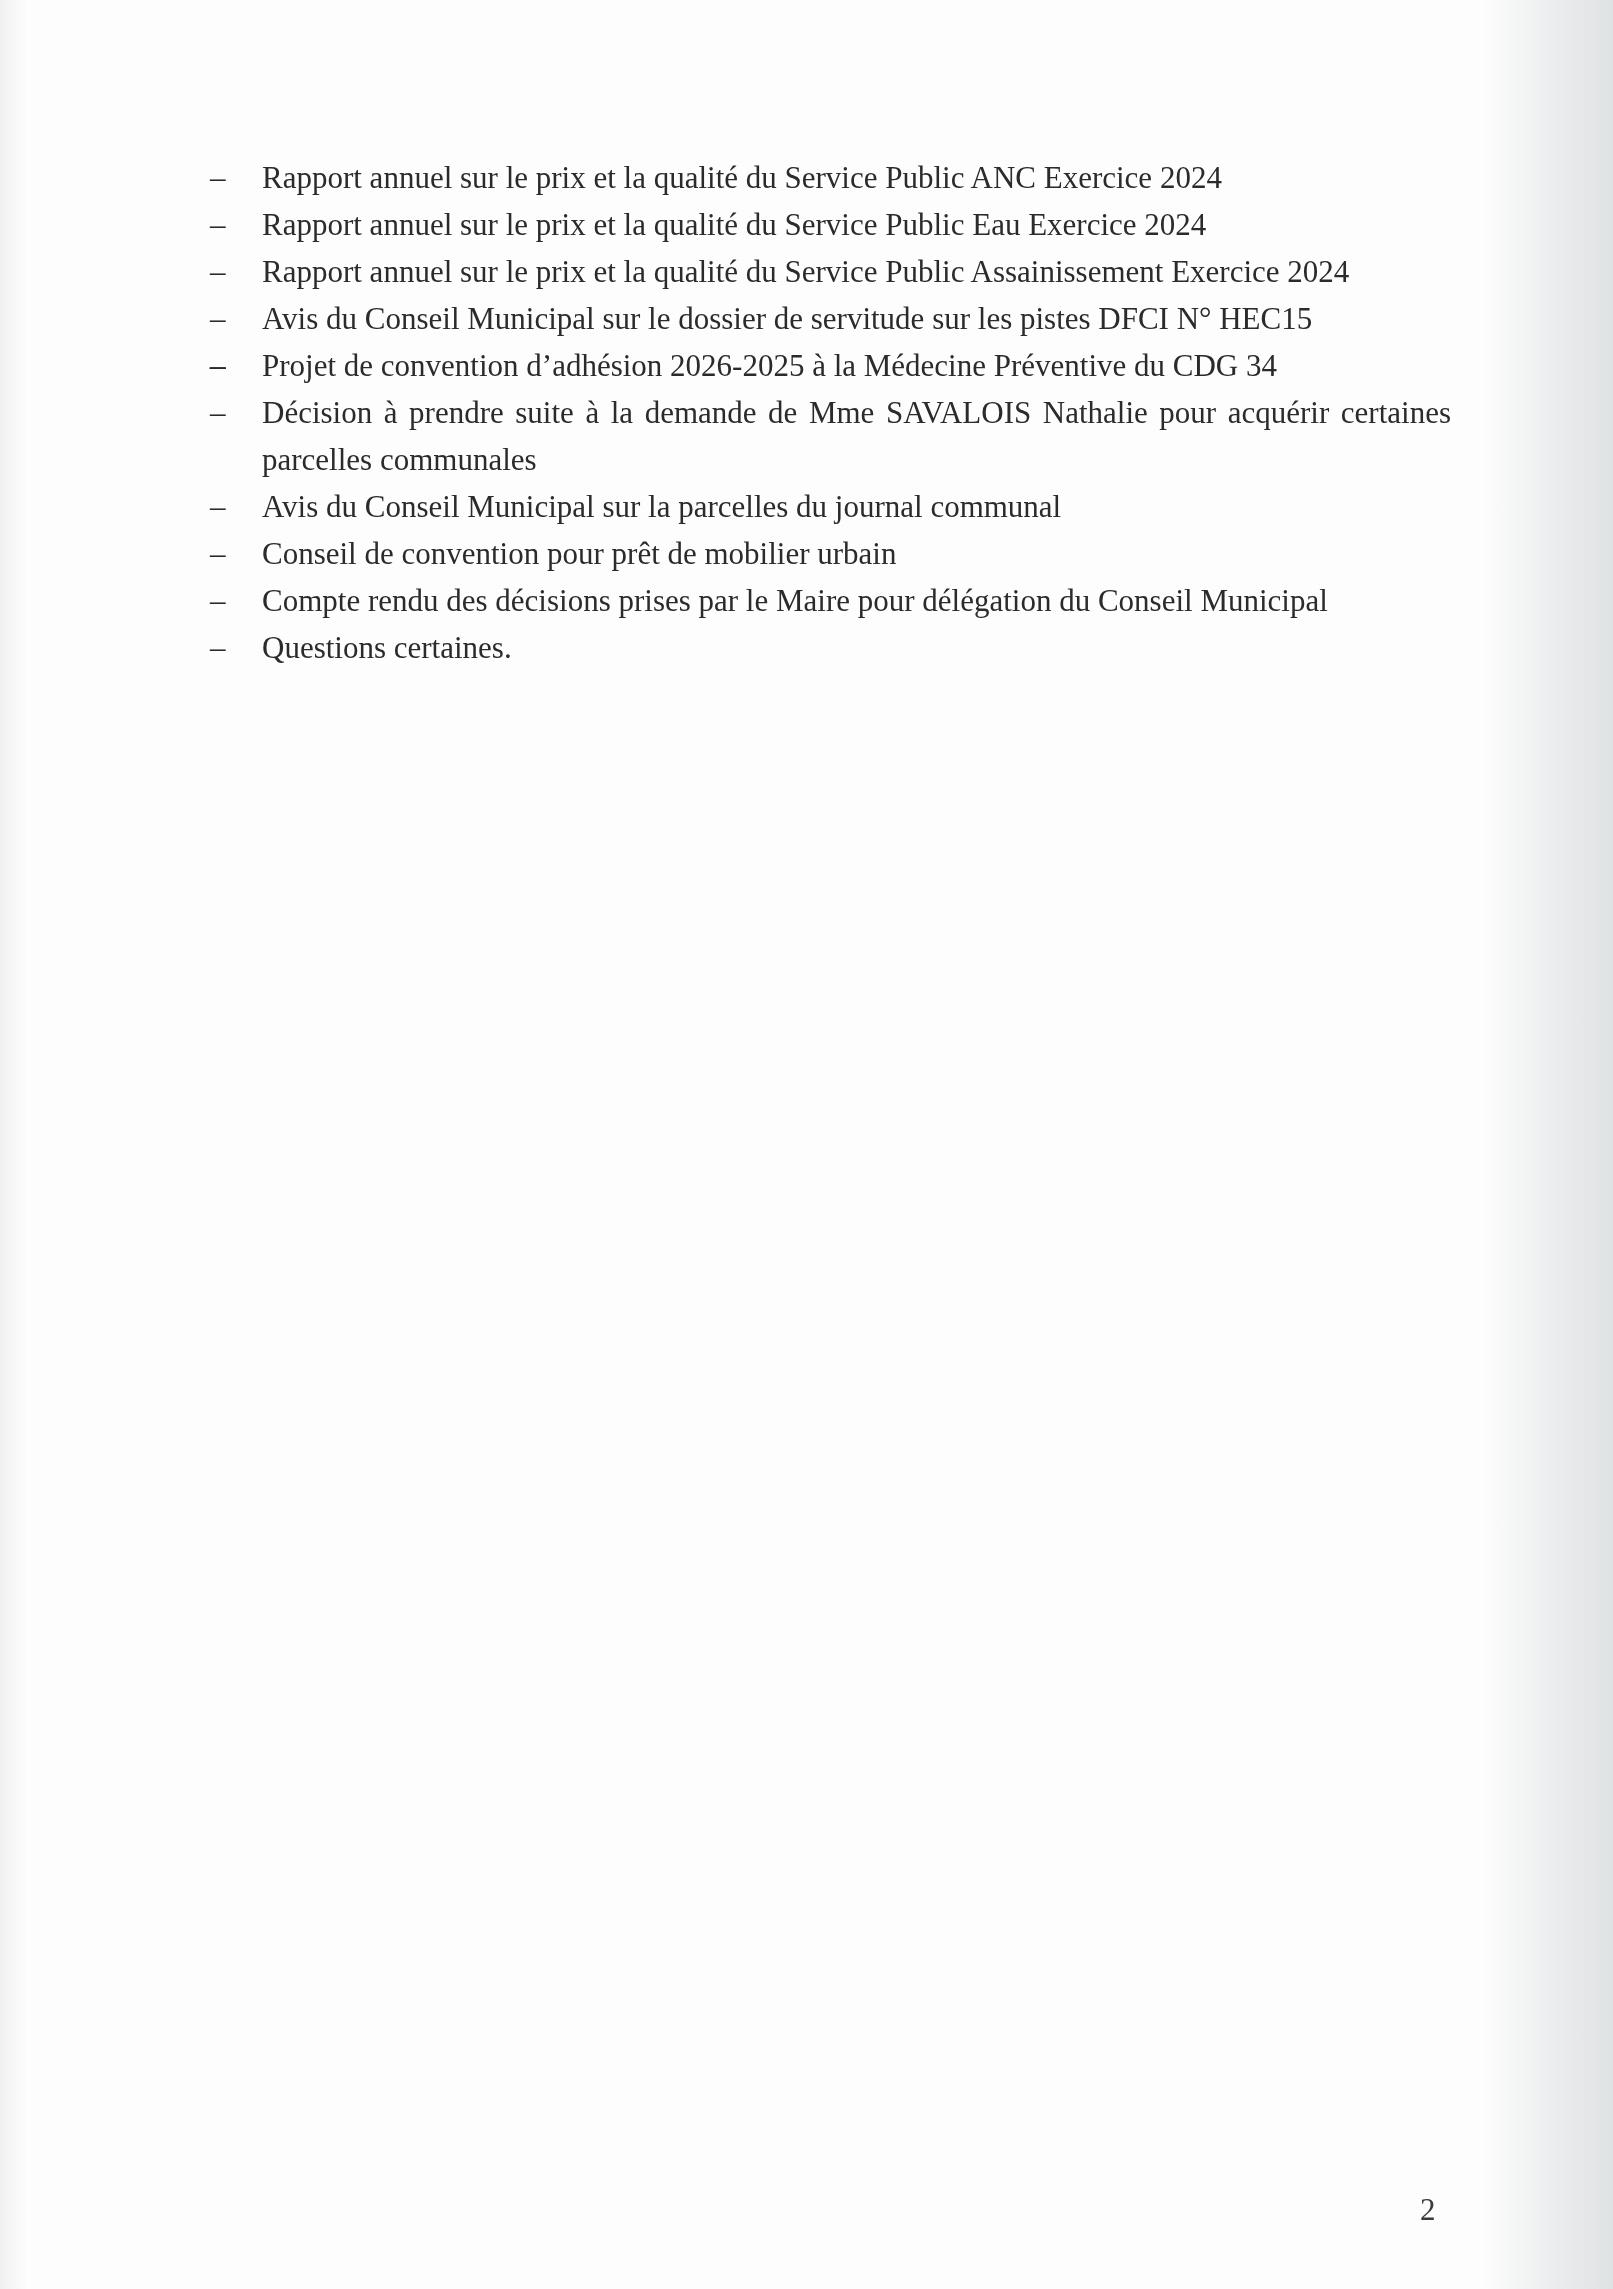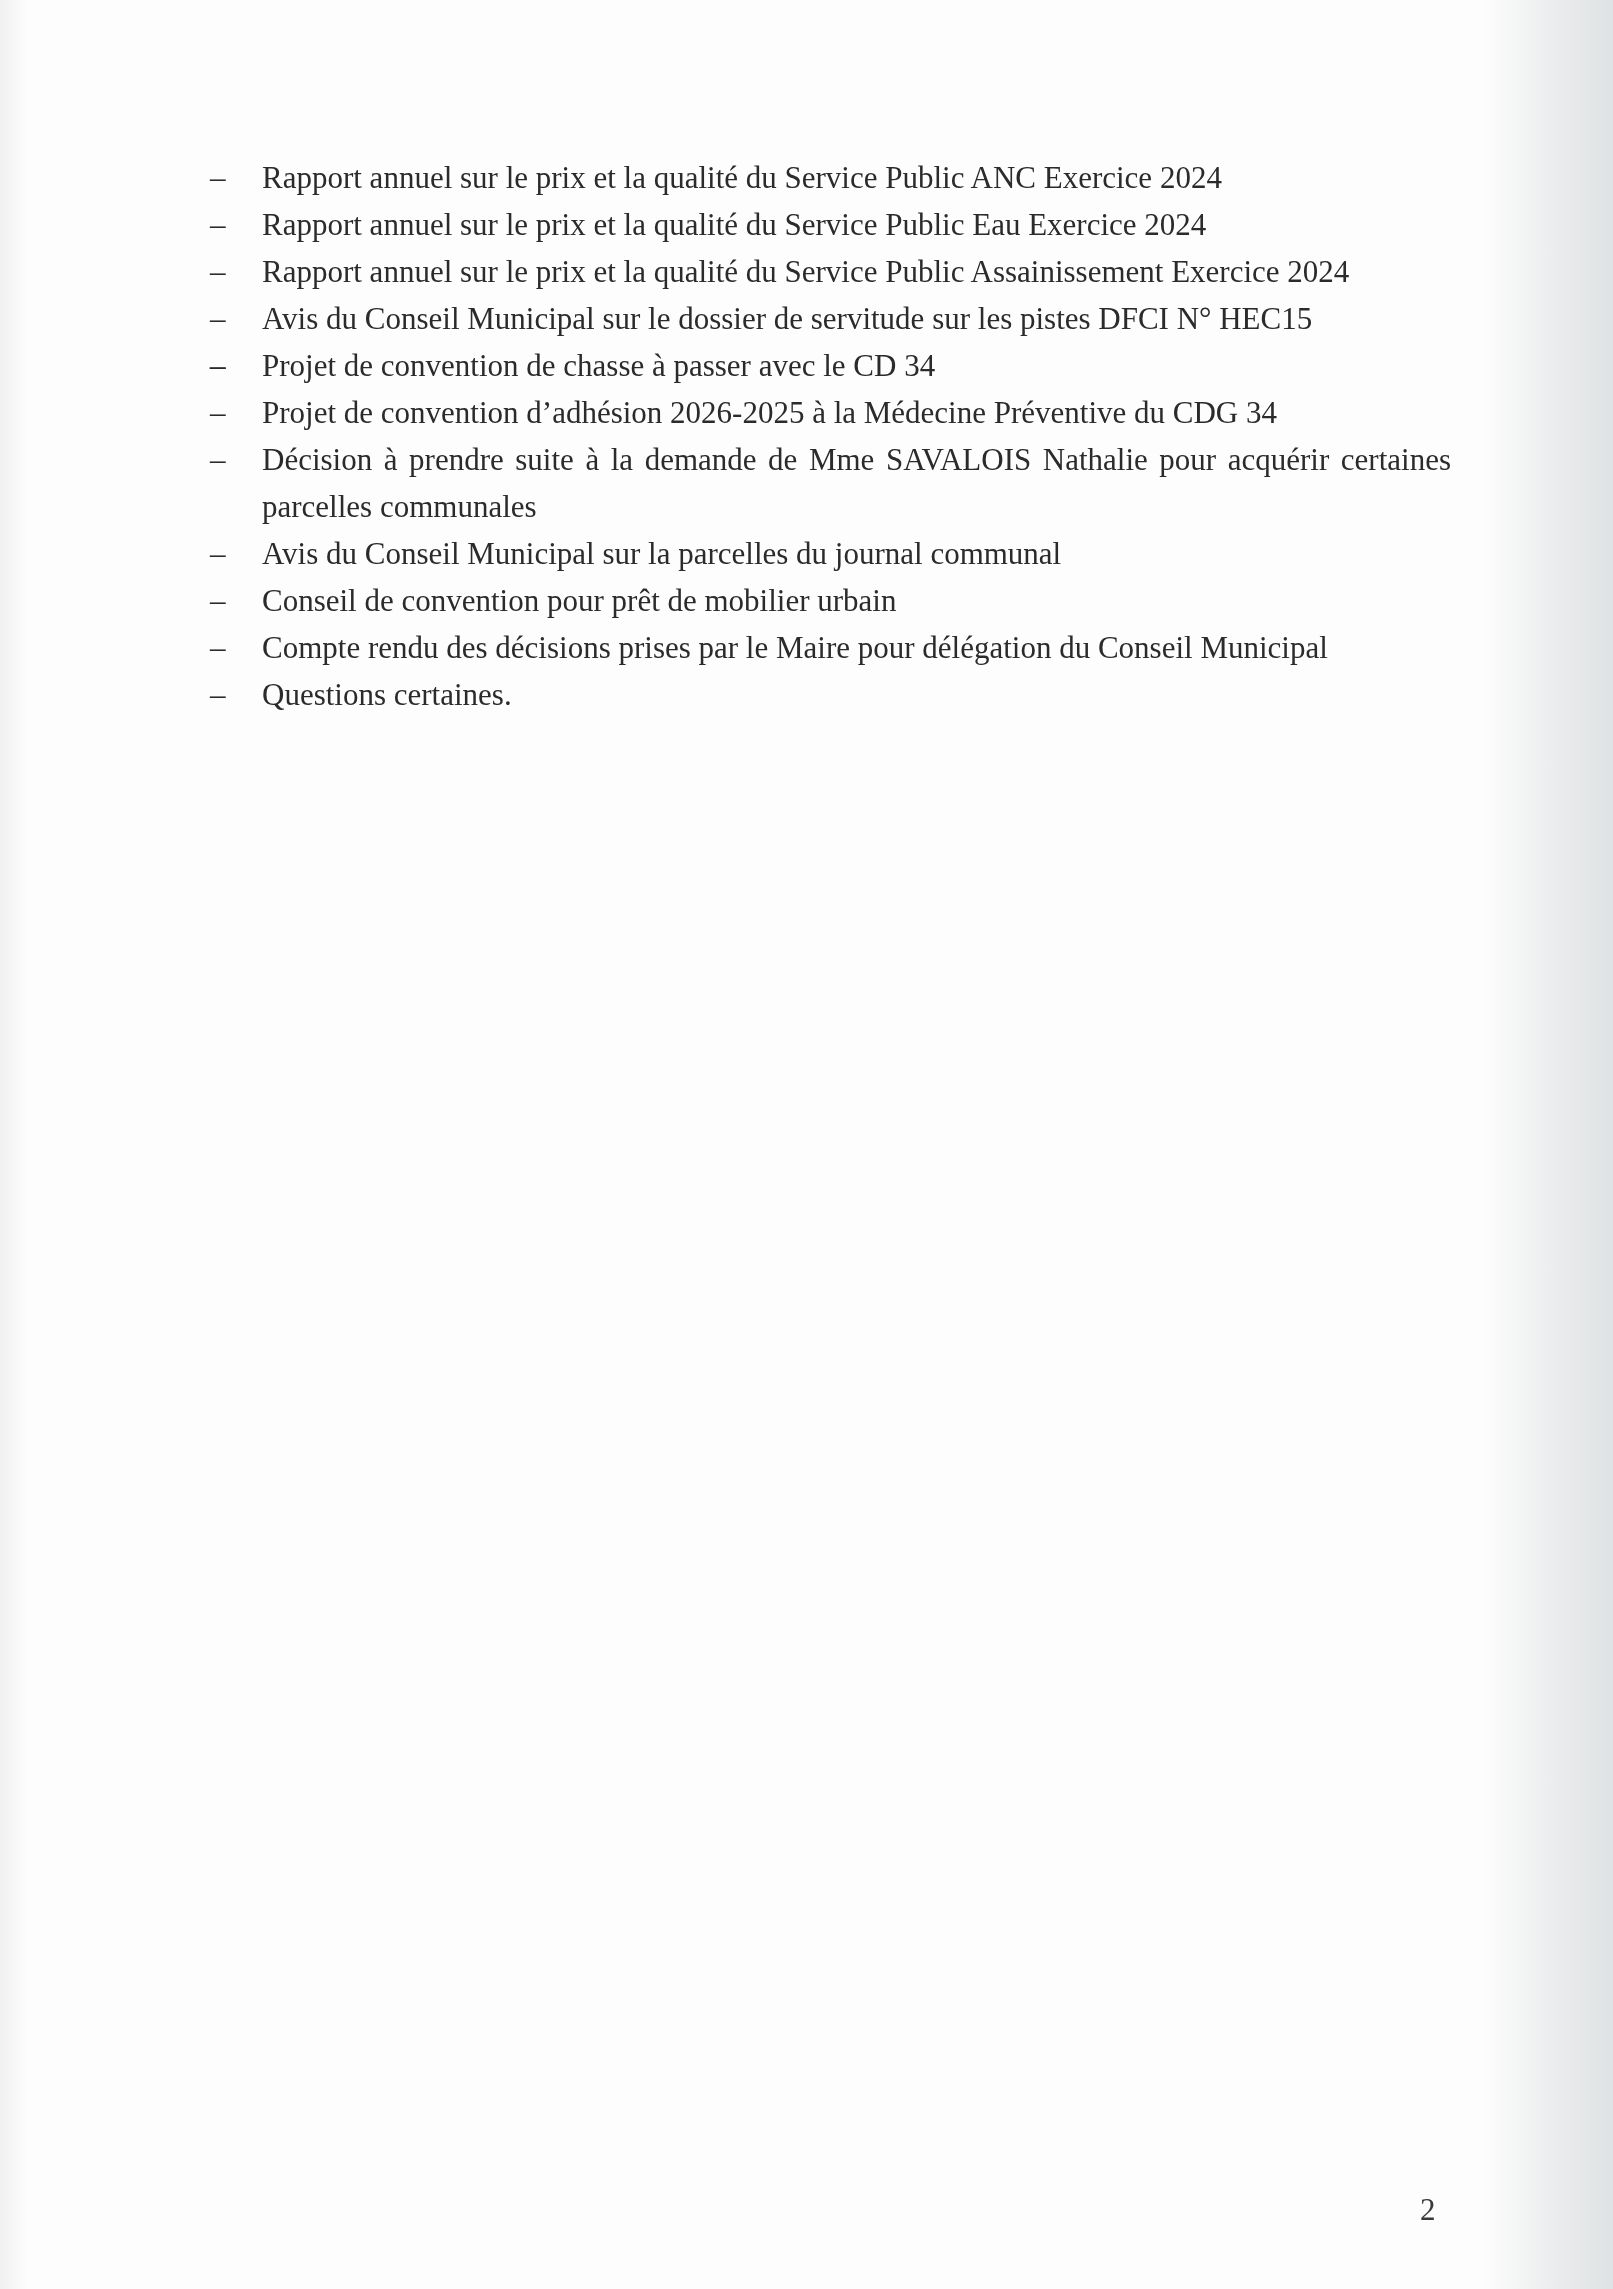--- a/index.html
+++ b/index.html
@@ -86,21 +86,20 @@
   </li>
   <li class="agenda-item">
     <span class="dash">–</span>
     <span>Avis du Conseil Municipal sur le dossier de servitude sur les pistes DFCI N° HEC15</span>
   </li>
   <li class="agenda-item">
     <span class="dash">–</span>
   </li>
   <li class="agenda-item">
     <span class="dash">–</span>
-    <span>Projet de convention de chasse à passer avec le CD 34</span>
   </li>
   <li class="agenda-item">
     <span class="dash">–</span>
     <span>Projet de convention d’adhésion 2026-2025 à la Médecine Préventive du CDG 34</span>
   </li>
   <li class="agenda-item">
     <span class="dash">–</span>
     <span>Décision à prendre suite à la demande de Mme SAVALOIS Nathalie pour acquérir certaines parcelles communales</span>
   </li>
   <li class="agenda-item">

